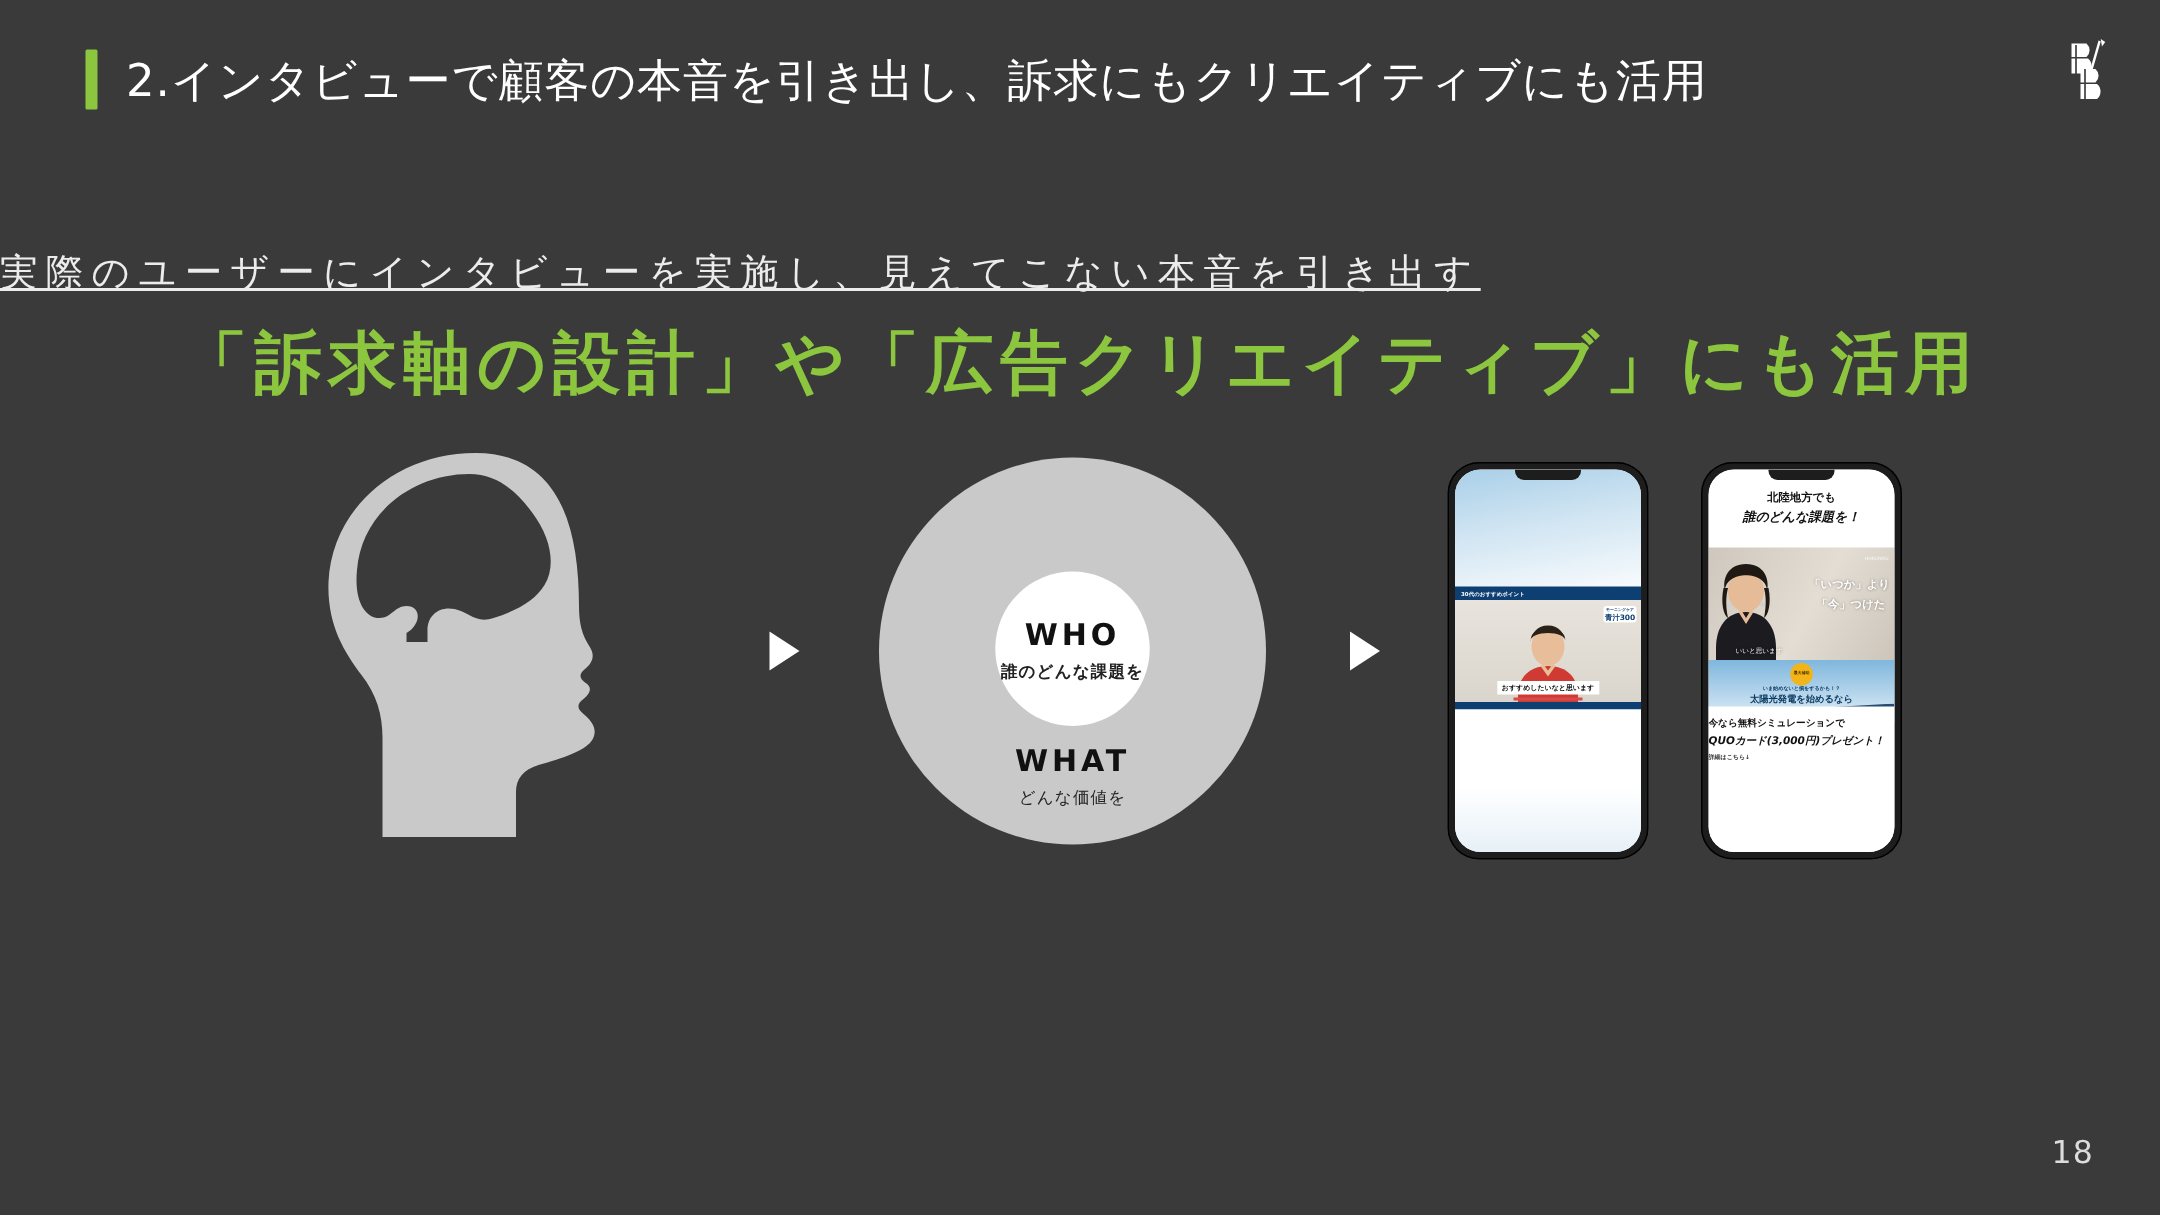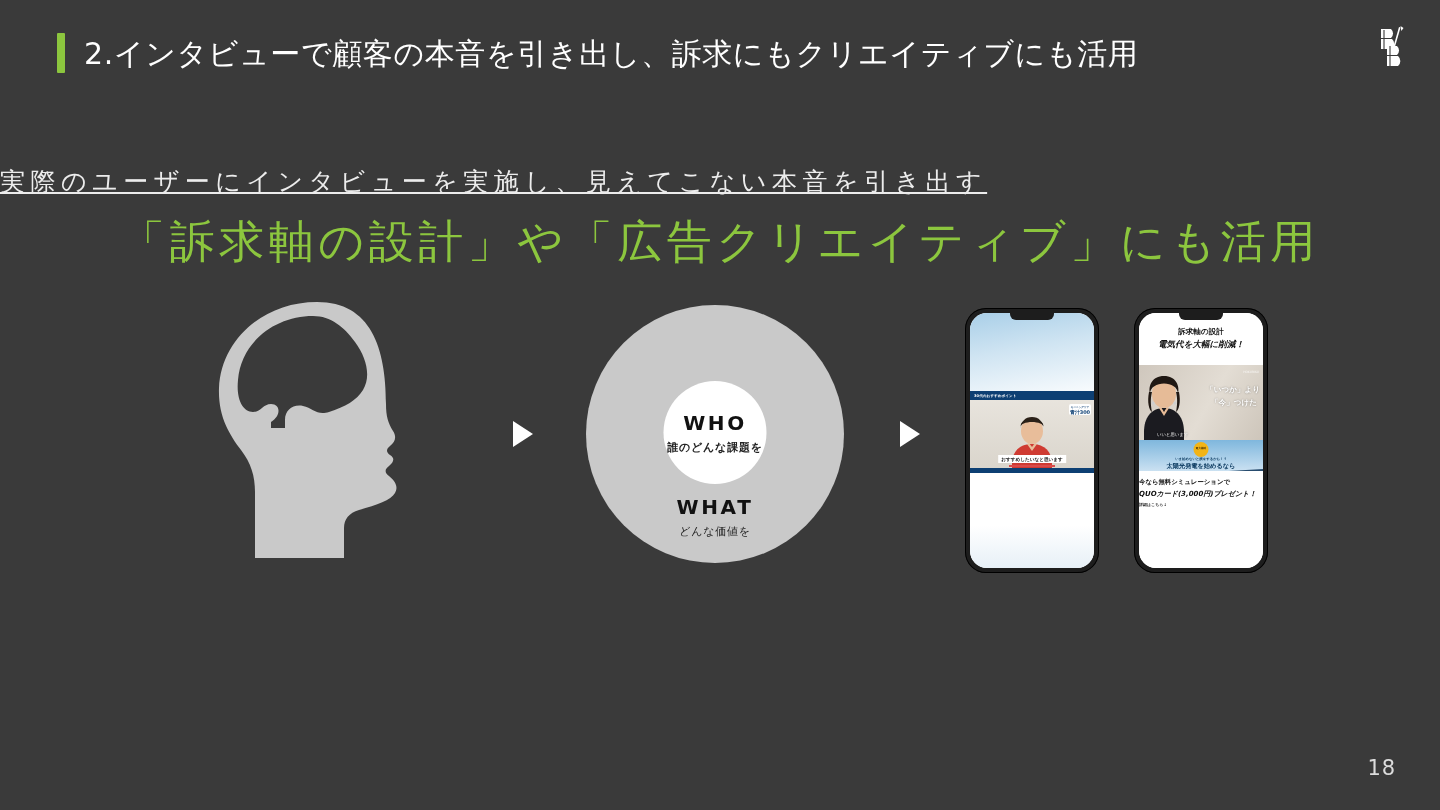--- a/index.html
+++ b/index.html
@@ -29,21 +29,21 @@
     font-size:27px;color:#ffffff;letter-spacing:.035em;white-space:nowrap;
   }
 
   
   .lead1{
     position:absolute;left:0;right:0;top:165px;text-align:left;
     font-size:25px;color:#ececec;letter-spacing:.22em;white-space:nowrap;text-decoration:underline;
   }
   .lead2{
     position:absolute;left:0;right:0;top:212px;text-align:center;
-    font-size:45px;color:#8cc63e;font-weight:400;
+    font-size:45px;color:#8cc63e;font-weight:700;
     letter-spacing:.10em;white-space:nowrap;
   }
 
   
   .col{position:absolute;top:300px;}
   .col-visual{position:relative;height:265px;}
 
   
   #col1{left:150px;width:340px;}
   .head-svg{position:absolute;left:50%;transform:translateX(-50%);top:0;}
@@ -253,22 +253,22 @@
       <div class="p1-band2"></div>
       <div class="p1-bot"></div>
     </div>
   </div>
 
   <div class="phone" id="phone2">
     <div class="phone-screen">
       <div class="notch"></div>
 
       <div class="p2-top">
-        <div class="p2-h1">訴求軸の設計</div>
-        <div class="p2-h2">電気代を大幅に削減！</div>
+        <div class="p2-h1">北陸地方でも</div>
+        <div class="p2-h2">誰のどんな課題を！</div>
       </div>
 
       <div class="p2-video">
         <div class="p2-brand">HOKURIKU</div>
         <svg class="p2-woman" viewBox="0 0 44 68">
           <ellipse cx="22" cy="22" rx="12" ry="14" fill="#e6bb97"></ellipse>
           <path d="M8 22 C8 8 36 8 36 22 C38 14 34 4 22 4 C10 4 6 14 8 22 Z" fill="#201813"></path>
           <path d="M7 20 C5 30 7 38 10 40 C8 30 9 24 10 20 Z" fill="#201813"></path>
           <path d="M37 20 C39 30 37 38 34 40 C36 30 35 24 34 20 Z" fill="#201813"></path>
           <path d="M22 36 C9 36 2 46 2 60 L2 68 L42 68 L42 60 C42 46 35 36 22 36 Z" fill="#1b1b20"></path>

